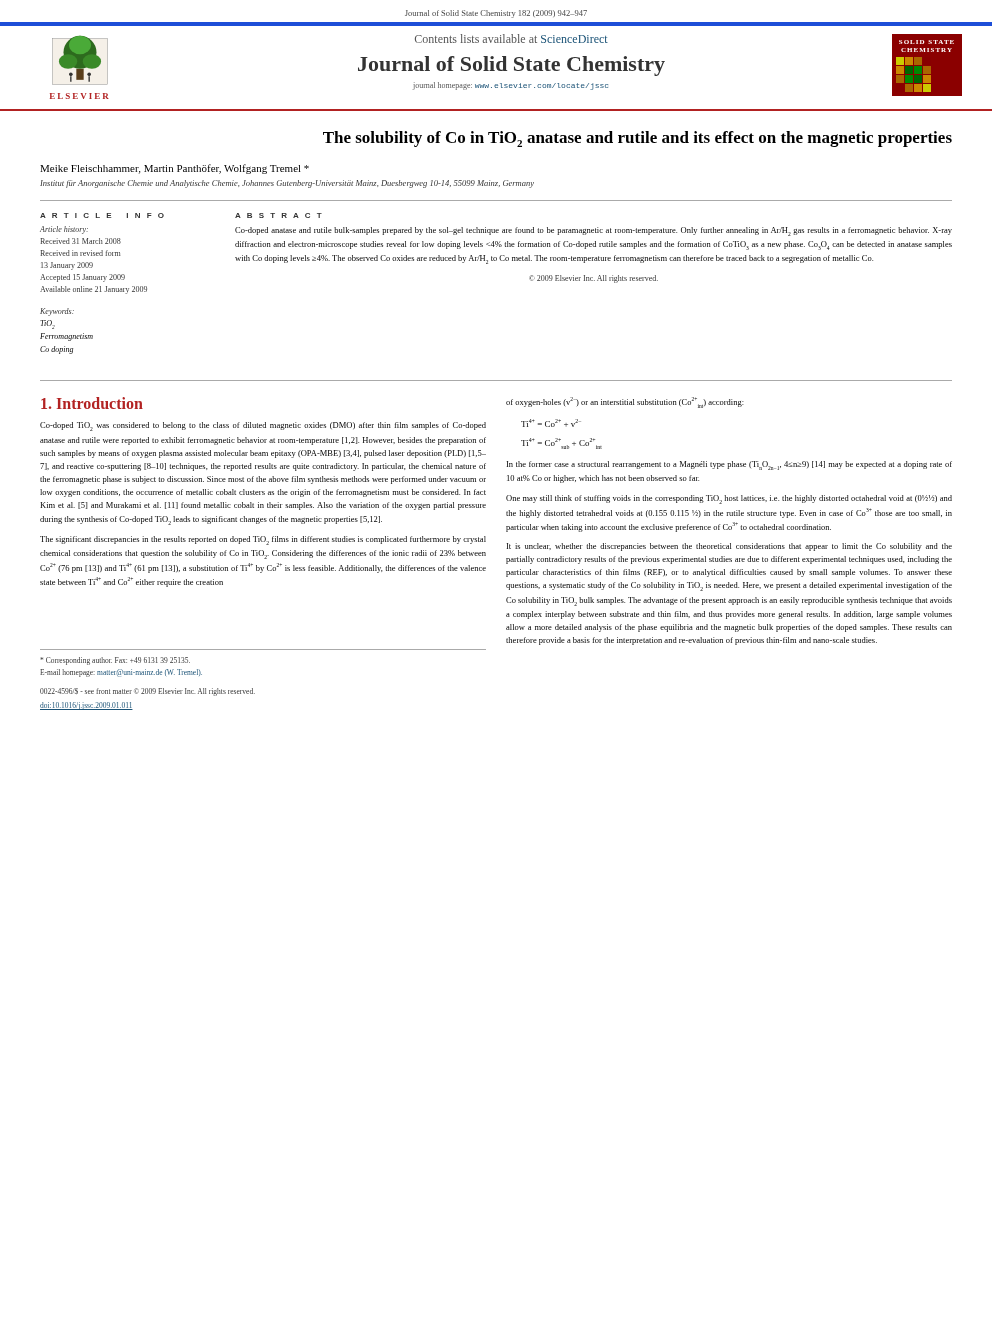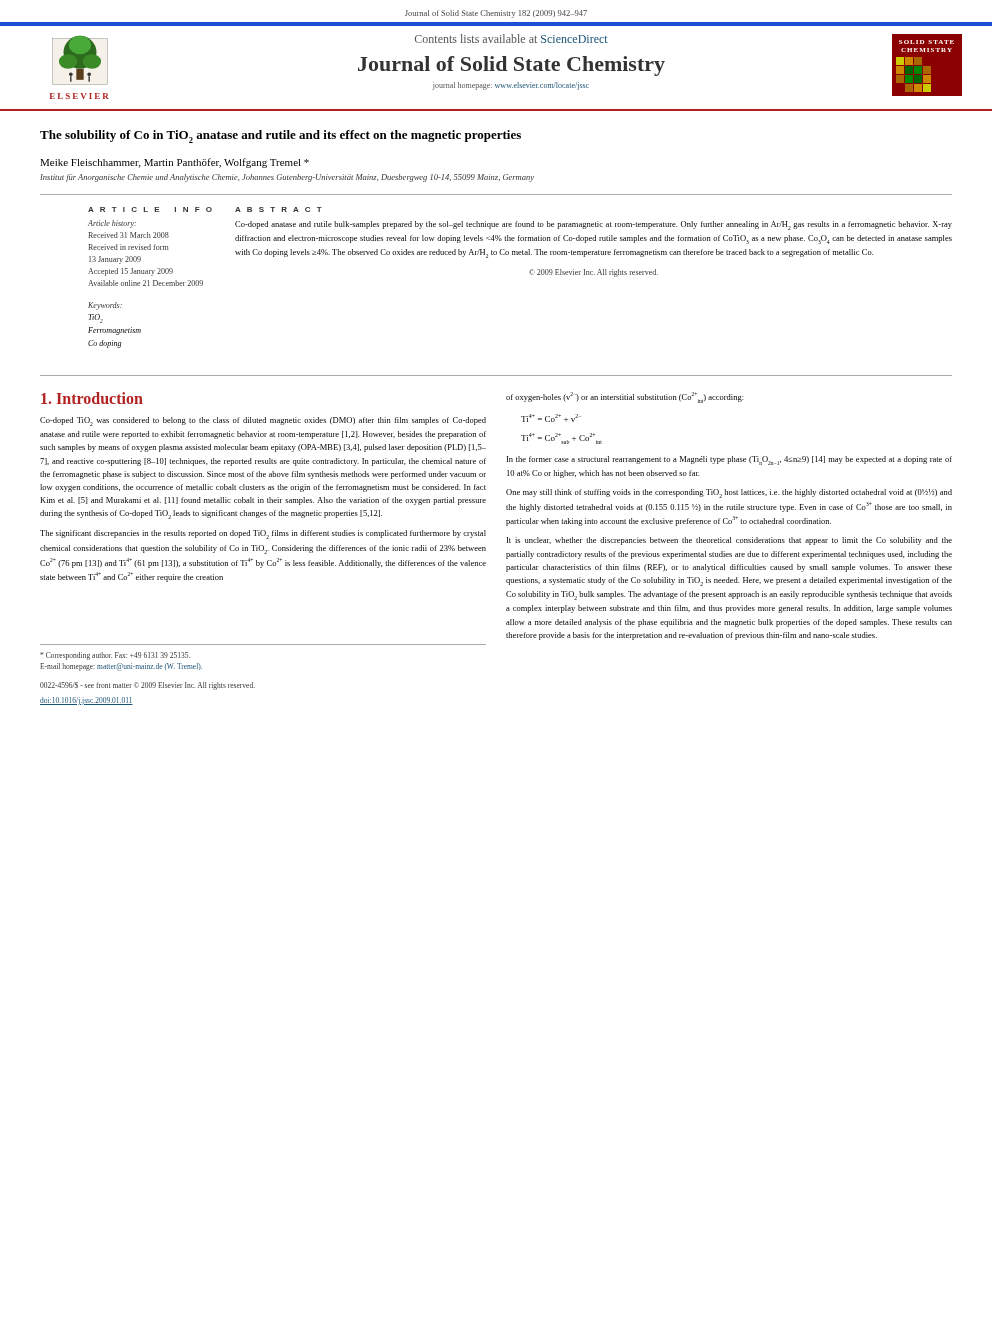--- a/index.html
+++ b/index.html
@@ -72,20 +72,21 @@
       font-family: 'Times New Roman', serif;
       margin: 4px 0;
     }
     .journal-homepage {
       font-size: 8px;
       color: #555;
     }
     .journal-homepage a {
       color: #1a5276;
       text-decoration: none;
+      font-family: Liberation Mono, monospace;
     }
     .header-logo-right {
       width: 90px;
       padding: 8px 0;
       display: flex;
       flex-direction: column;
       align-items: center;
     }
     .jssc-logo {
       background: #8B0000;
@@ -94,26 +95,27 @@
       font-weight: bold;
       padding: 4px;
       width: 70px;
       text-align: center;
     }
     
     .main-content {
       padding: 15px 40px 20px;
     }
     .paper-title {
-      font-size: 13px;
+      font-size: 17px;
       font-weight: bold;
       color: #000;
       line-height: 1.4;
       margin-bottom: 10px;
       font-family: 'Times New Roman', serif;
+      text-align: right;
     }
     .authors {
       font-size: 11px;
       color: #000;
       margin-bottom: 4px;
     }
     .affiliation {
       font-size: 8.5px;
       font-style: italic;
       color: #333;
@@ -128,21 +130,20 @@
       display: flex;
       gap: 20px;
       margin-top: 10px;
     }
     .article-info {
       width: 175px;
       flex-shrink: 0;
     }
     .article-info-section {
       margin-bottom: 10px;
-      margin-left: 48px;
     }
     .section-label {
       font-size: 8px;
       letter-spacing: 2px;
       color: #333;
       text-transform: uppercase;
       font-weight: bold;
       margin-bottom: 4px;
       font-family: Arial, sans-serif;
     }
@@ -311,21 +312,21 @@
       <div class="article-info">
         <div class="article-info-section">
           <div class="section-label">A R T I C L E &nbsp; I N F O</div>
           <div class="info-row">
             <span class="info-label">Article history:</span>
           </div>
           <div class="info-row">Received 31 March 2008</div>
           <div class="info-row">Received in revised form</div>
           <div class="info-row">13 January 2009</div>
           <div class="info-row">Accepted 15 January 2009</div>
-          <div class="info-row">Available online 21 December 2009</div>
+          <div class="info-row">Available online 21 January 2009</div>
         </div>
         <div class="article-info-section">
           <div class="info-row">
             <span class="info-label">Keywords:</span>
           </div>
           <div class="keywords-list">
             TiO<sub>2</sub><br>
             Ferromagnetism<br>
             Co doping
           </div>

